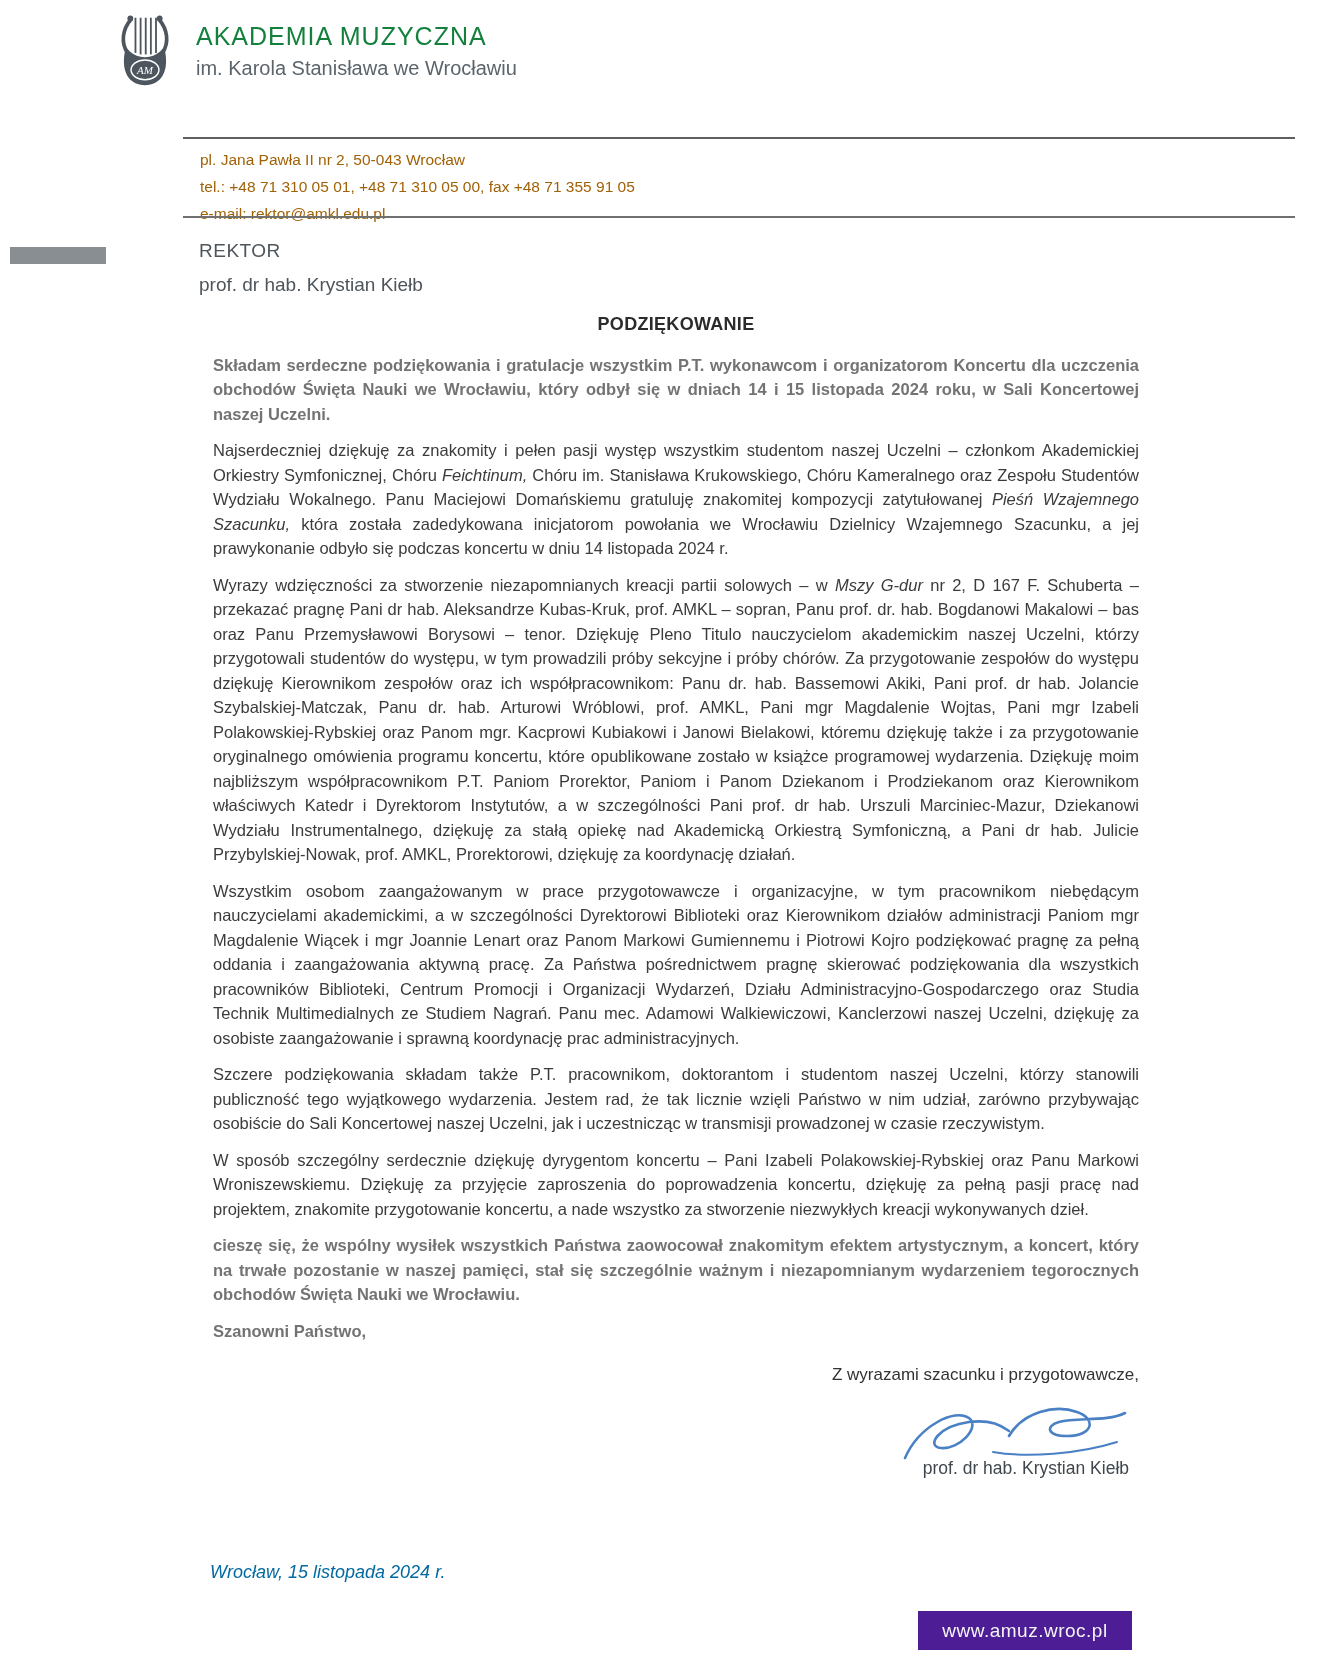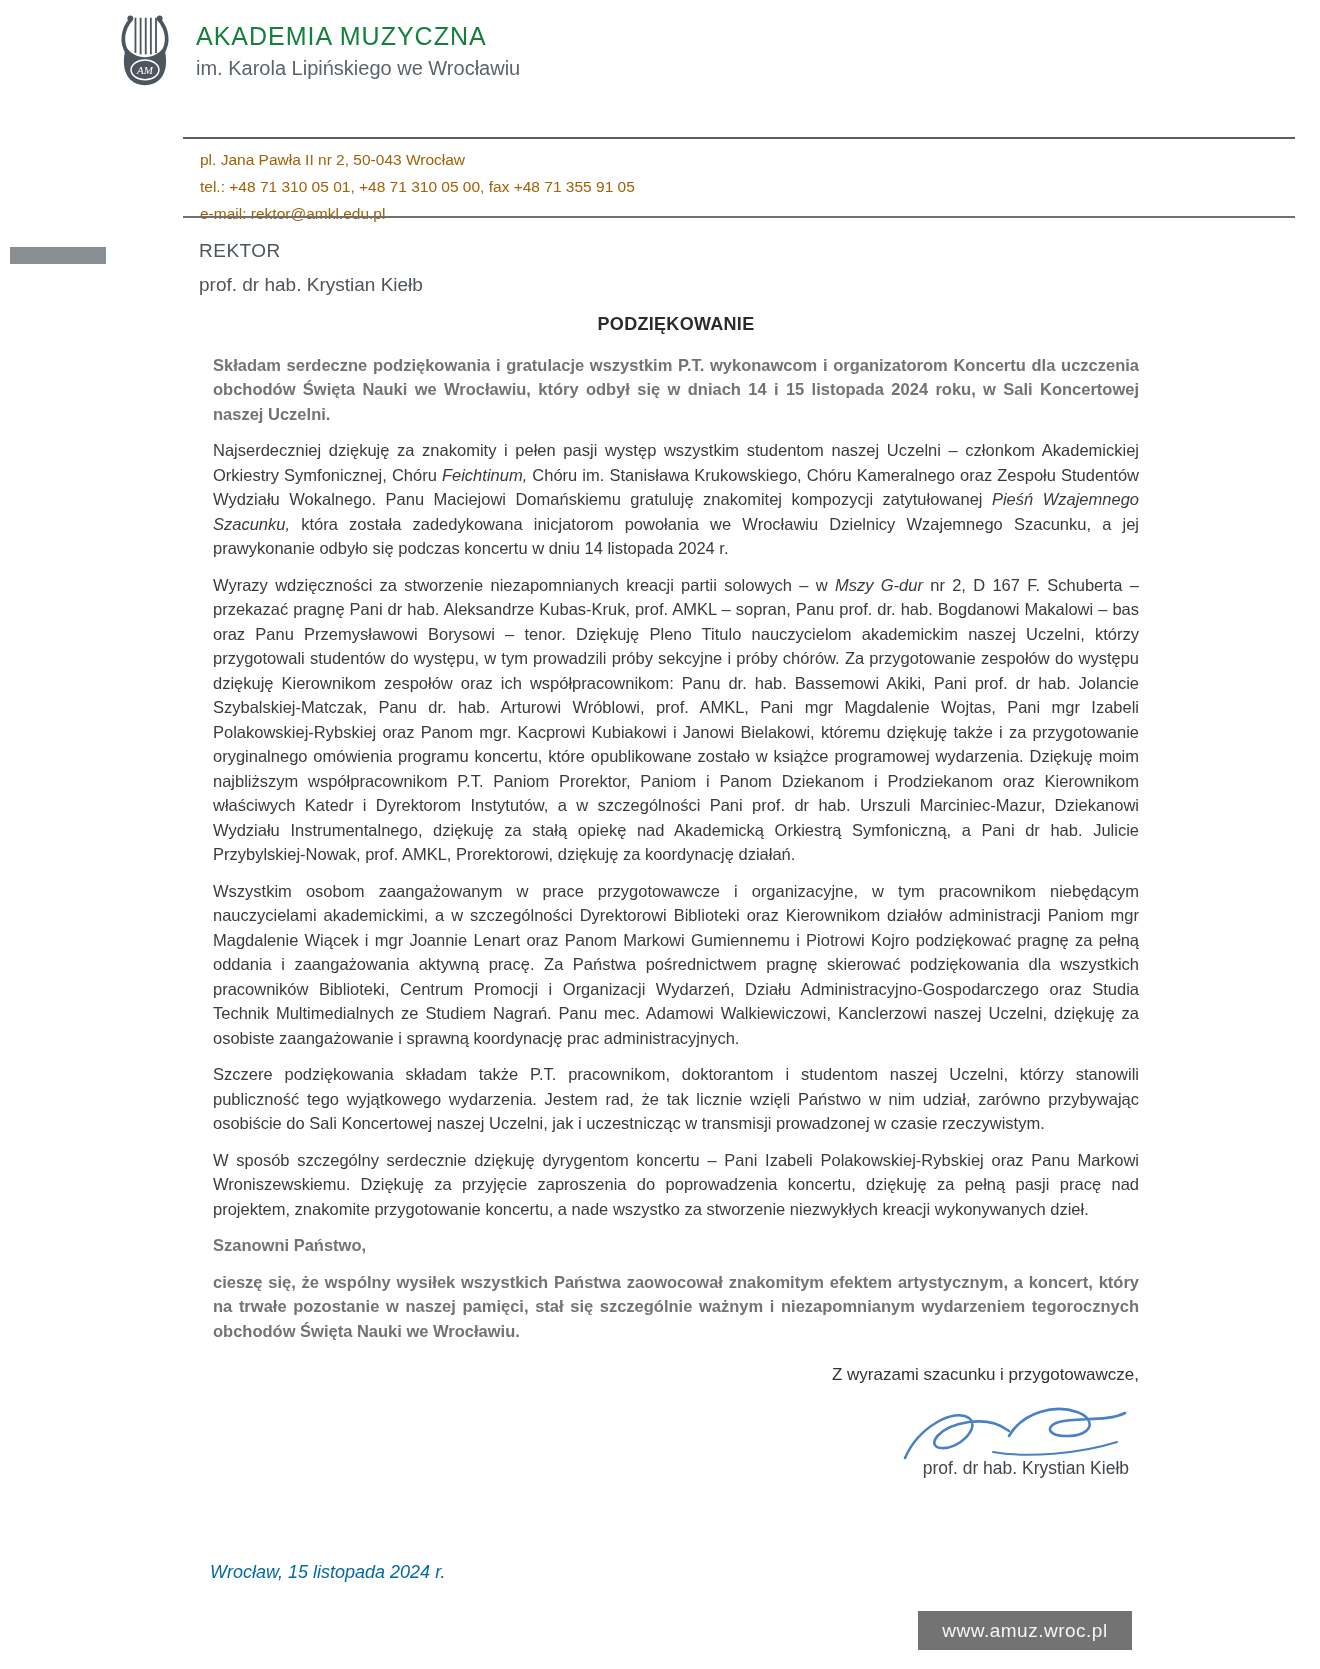--- a/index.html
+++ b/index.html
@@ -58,21 +58,21 @@
       <path d="M26,8 C14,22 12,40 21,54" stroke-width="5"></path>
       <path d="M64,8 C76,22 78,40 69,54" stroke-width="5"></path>
     </g>
     <circle cx="25" cy="7" r="4" fill="#4d565e"></circle>
     <circle cx="65" cy="7" r="4" fill="#4d565e"></circle>
     <path d="M19,46 C10,80 24,98 45,98 C66,98 80,80 71,46 C71,46 62,60 45,60 C28,60 19,46 19,46 Z" fill="#4d565e"></path>
     <ellipse cx="45" cy="77" rx="19" ry="13.5" fill="none" stroke="#ffffff" stroke-width="2"></ellipse>
     <text x="45" y="83" text-anchor="middle" fill="#ffffff" font-family="Liberation Serif, serif" font-style="italic" font-size="15">AM</text>
   </svg>
   <div class="org-name">AKADEMIA MUZYCZNA</div>
-  <div class="org-sub">im. Karola Lipińskiego we Wrocławiu</div>
+  <div class="org-sub">im. Karola Stanisława we Wrocławiu</div>
 
   <div class="rule rule-top"></div>
   <div class="contact">
     <div>pl. Jana Pawła II nr 2, 50-043 Wrocław</div>
     <div>tel.: +48 71 310 05 01, +48 71 310 05 00,  fax +48 71 355 91 05</div>
     <div>e-mail: rektor@amkl.edu.pl</div>
   </div>
   <div class="rule rule-bottom"></div>
 
   <div class="accent-bar" style="background: rgb(136, 142, 146);"></div>
@@ -81,34 +81,34 @@
 
   <div class="letter-column">
     <div class="letter-title">PODZIĘKOWANIE</div>
     <div>
         <p class="para bold"><span>Składam serdeczne podziękowania i gratulacje wszystkim P.T. wykonawcom i organizatorom Koncertu dla uczczenia obchodów Święta Nauki we Wrocławiu, który odbył się w dniach 14 i 15 listopada 2024 roku, w Sali Koncertowej naszej Uczelni.</span></p>
         <p class="para"><span>Najserdeczniej dziękuję za znakomity i pełen pasji występ wszystkim studentom naszej Uczelni – członkom Akademickiej Orkiestry Symfonicznej, Chóru </span><span class="italic">Feichtinum,</span><span> Chóru im. Stanisława Krukowskiego, Chóru Kameralnego oraz Zespołu Studentów Wydziału Wokalnego. Panu Maciejowi Domańskiemu gratuluję znakomitej kompozycji zatytułowanej </span><span class="italic">Pieśń Wzajemnego Szacunku,</span><span> która została zadedykowana inicjatorom powołania we Wrocławiu Dzielnicy Wzajemnego Szacunku, a jej prawykonanie odbyło się podczas koncertu w dniu 14 listopada 2024 r.</span></p>
         <p class="para"><span>Wyrazy wdzięczności za stworzenie niezapomnianych kreacji partii solowych – w </span><span class="italic">Mszy G-dur</span><span> nr 2, D 167 F. Schuberta – przekazać pragnę Pani dr hab. Aleksandrze Kubas-Kruk, prof. AMKL – sopran, Panu prof. dr. hab. Bogdanowi Makalowi – bas oraz Panu Przemysławowi Borysowi – tenor. Dziękuję Pleno Titulo nauczycielom akademickim naszej Uczelni, którzy przygotowali studentów do występu, w tym prowadzili próby sekcyjne i próby chórów. Za przygotowanie zespołów do występu dziękuję Kierownikom zespołów oraz ich współpracownikom: Panu dr. hab. Bassemowi Akiki, Pani prof. dr hab. Jolancie Szybalskiej-Matczak, Panu dr. hab. Arturowi Wróblowi, prof. AMKL, Pani mgr Magdalenie Wojtas, Pani mgr Izabeli Polakowskiej-Rybskiej oraz Panom mgr. Kacprowi Kubiakowi i Janowi Bielakowi, któremu dziękuję także i za przygotowanie oryginalnego omówienia programu koncertu, które opublikowane zostało w książce programowej wydarzenia. Dziękuję moim najbliższym współpracownikom P.T. Paniom Prorektor, Paniom i Panom Dziekanom i Prodziekanom oraz Kierownikom właściwych Katedr i Dyrektorom Instytutów, a w szczególności Pani prof. dr hab. Urszuli Marciniec-Mazur, Dziekanowi Wydziału Instrumentalnego, dziękuję za stałą opiekę nad Akademicką Orkiestrą Symfoniczną, a Pani dr hab. Julicie Przybylskiej-Nowak, prof. AMKL, Prorektorowi, dziękuję za koordynację działań.</span></p>
         <p class="para"><span>Wszystkim osobom zaangażowanym w prace przygotowawcze i organizacyjne, w tym pracownikom niebędącym nauczycielami akademickimi, a w szczególności Dyrektorowi Biblioteki oraz Kierownikom działów administracji Paniom mgr Magdalenie Wiącek i mgr Joannie Lenart oraz Panom Markowi Gumiennemu i Piotrowi Kojro podziękować pragnę za pełną oddania i zaangażowania aktywną pracę. Za Państwa pośrednictwem pragnę skierować podziękowania dla wszystkich pracowników Biblioteki, Centrum Promocji i Organizacji Wydarzeń, Działu Administracyjno-Gospodarczego oraz Studia Technik Multimedialnych ze Studiem Nagrań. Panu mec. Adamowi Walkiewiczowi, Kanclerzowi naszej Uczelni, dziękuję za osobiste zaangażowanie i sprawną koordynację prac administracyjnych.</span></p>
         <p class="para"><span>Szczere podziękowania składam także P.T. pracownikom, doktorantom i studentom naszej Uczelni, którzy stanowili publiczność tego wyjątkowego wydarzenia. Jestem rad, że tak licznie wzięli Państwo w nim udział, zarówno przybywając osobiście do Sali Koncertowej naszej Uczelni, jak i uczestnicząc w transmisji prowadzonej w czasie rzeczywistym.</span></p>
         <p class="para"><span>W sposób szczególny serdecznie dziękuję dyrygentom koncertu – Pani Izabeli Polakowskiej-Rybskiej oraz Panu Markowi Wroniszewskiemu. Dziękuję za przyjęcie zaproszenia do poprowadzenia koncertu, dziękuję za pełną pasji pracę nad projektem, znakomite przygotowanie koncertu, a nade wszystko za stworzenie niezwykłych kreacji wykonywanych dzieł.</span></p>
+        <p class="para bold"><span>cieszę się, że wspólny wysiłek wszystkich Państwa zaowocował znakomitym efektem artystycznym, a koncert, który na trwałe pozostanie w naszej pamięci, stał się szczególnie ważnym i niezapomnianym wydarzeniem tegorocznych obchodów Święta Nauki we Wrocławiu.</span></p>
         <p class="para bold"><span>Szanowni Państwo,</span></p>
-        <p class="para bold"><span>cieszę się, że wspólny wysiłek wszystkich Państwa zaowocował znakomitym efektem artystycznym, a koncert, który na trwałe pozostanie w naszej pamięci, stał się szczególnie ważnym i niezapomnianym wydarzeniem tegorocznych obchodów Święta Nauki we Wrocławiu.</span></p>
       </div>
 
     <div class="closing-salutation">Z wyrazami szacunku i przygotowawcze,</div>
 
     <div class="signature-block">
       <svg class="signature-svg" width="240" height="74" viewBox="0 0 240 74" aria-hidden="true">
         <g stroke="#4a80c4" fill="none" stroke-linecap="round">
           <path d="M8,60 C22,28 58,10 72,20 C84,29 62,52 44,50 C28,48 42,28 72,24 C96,21 106,29 112,33" stroke-width="2.6"></path>
           <path d="M112,38 C126,14 158,6 180,14 C200,21 196,38 170,38 C150,38 148,28 162,24 C180,19 210,24 228,15" stroke-width="2.6"></path>
           <path d="M96,54 C130,60 182,56 220,44" stroke-width="2"></path>
         </g>
       </svg>
       <div class="signature-name">prof. dr hab. Krystian Kiełb</div>
     </div>
   </div>
 
   <div class="place-date">Wrocław, 15 listopada 2024 r.</div>
-  <div class="footer-site" style="background: #737373; color: rgb(245, 245, 245);">www.amuz.wroc.pl</div>
+  <div class="footer-site" style="background: #4c1d95; color: rgb(245, 245, 245);">www.amuz.wroc.pl</div>
 
 </div>
 
 </body></html>

